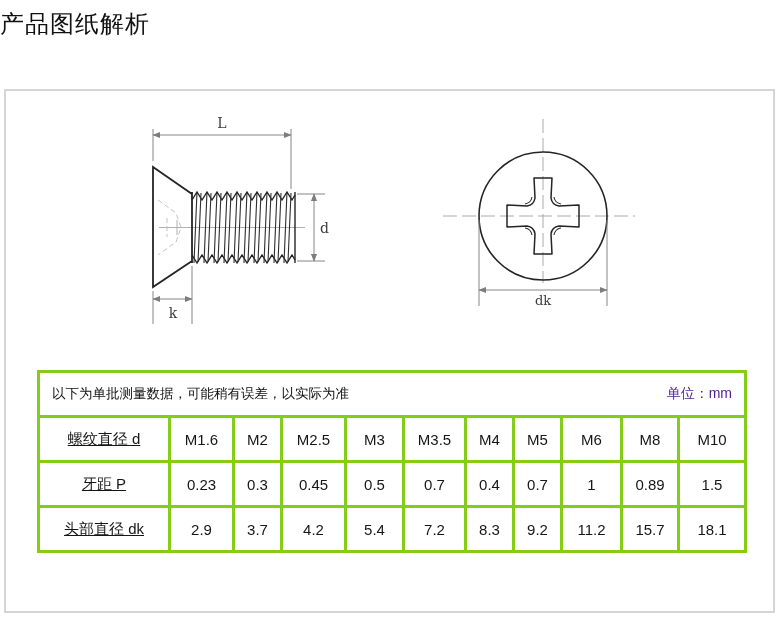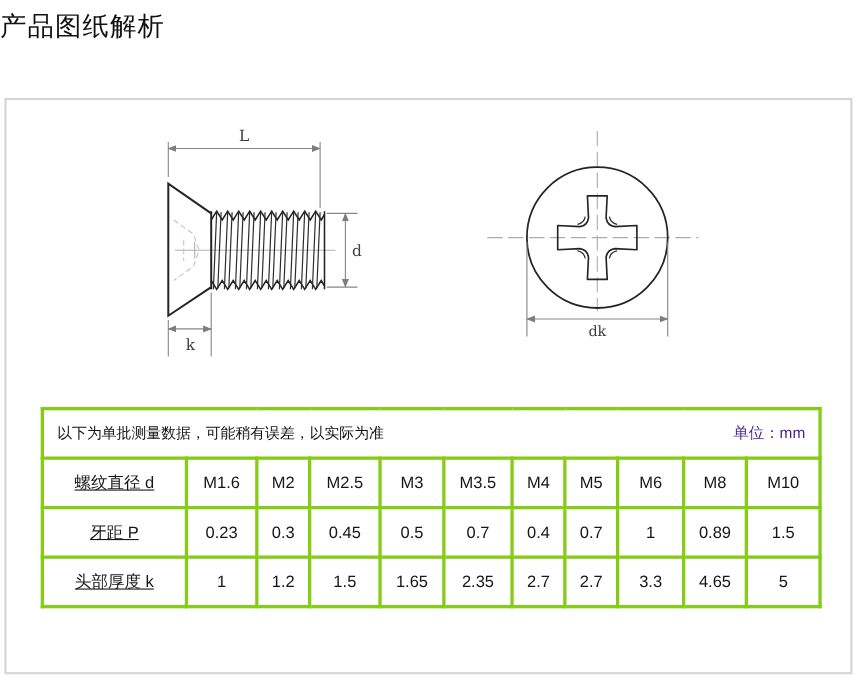--- a/index.html
+++ b/index.html
@@ -147,27 +147,27 @@
         <td>0.45</td>
         <td>0.5</td>
         <td>0.7</td>
         <td>0.4</td>
         <td>0.7</td>
         <td>1</td>
         <td>0.89</td>
         <td>1.5</td>
       </tr>
       <tr>
-        <td class="row-label">头部厚度 k</td>
-        <td>1</td>
-        <td>1.2</td>
-        <td>1.5</td>
-        <td>1.65</td>
-        <td>2.35</td>
-        <td>2.7</td>
-        <td>2.7</td>
-        <td>3.3</td>
-        <td>4.65</td>
-        <td>5</td>
+        <td class="row-label">头部直径 dk</td>
+        <td>2.9</td>
+        <td>3.7</td>
+        <td>4.2</td>
+        <td>5.4</td>
+        <td>7.2</td>
+        <td>8.3</td>
+        <td>9.2</td>
+        <td>11.2</td>
+        <td>15.7</td>
+        <td>18.1</td>
       </tr>
     </tbody>
   </table>
 </div>
 
 </body></html>

